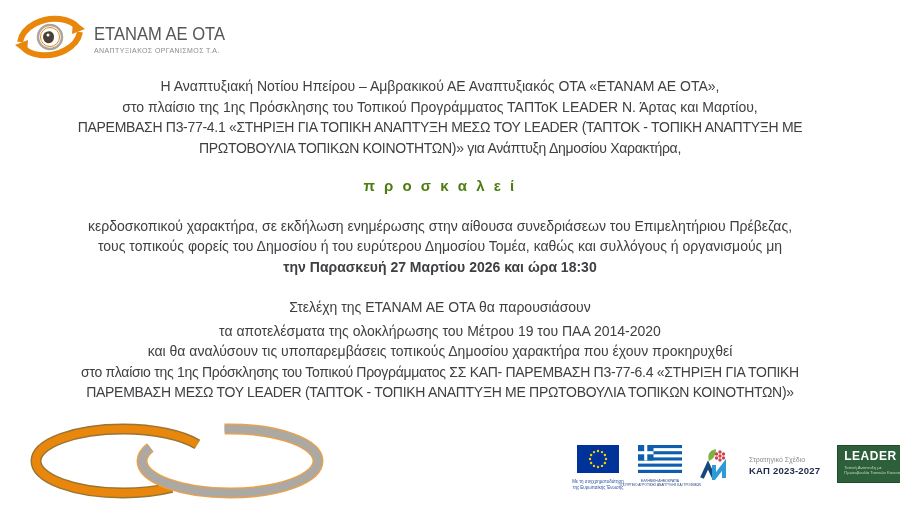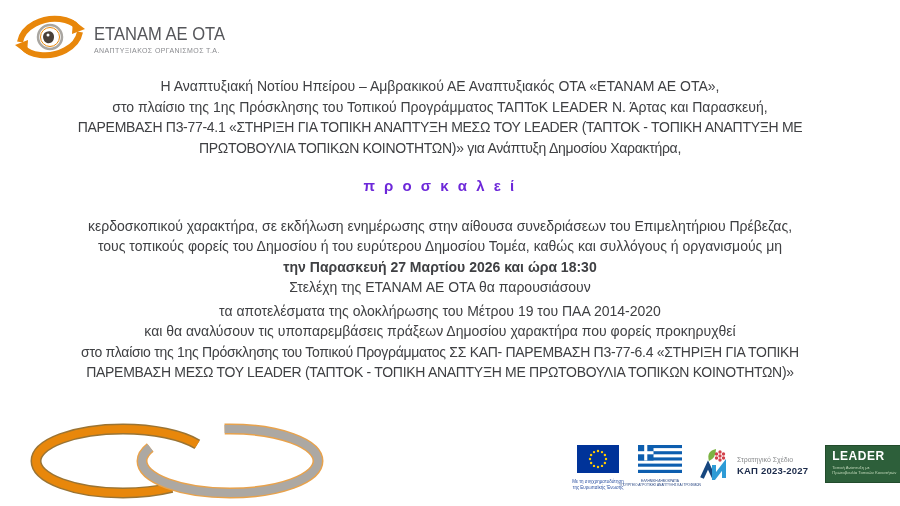--- a/index.html
+++ b/index.html
@@ -11,35 +11,35 @@
   
   .brand{position:absolute;top:12px;left:15px;display:flex;align-items:center;gap:9px;}
   .brand-title{font-size:18px;color:#55565A;white-space:nowrap;transform:scaleX(0.92);transform-origin:left center;}
   .brand-sub{font-size:7px;color:#8A8B8F;letter-spacing:0.4px;margin-top:2px;white-space:nowrap;}
   
   .main{position:absolute;top:0;left:0;width:880px;font-size:14px;line-height:20.5px;color:#3F4043;}
   .line{display:flex;justify-content:center;white-space:nowrap;}
   .line-plain{text-align:center;white-space:nowrap;font-weight:bold;}
   .tight{letter-spacing:-0.3px;}
   .intro{margin-top:76px;}
-  .invite{margin-top:18px;text-align:center;font-weight:bold;font-size:15px;letter-spacing:2.5px;color:#6d28d9;}
+  .invite{margin-top:18px;text-align:center;font-weight:bold;font-size:15px;letter-spacing:2.5px;color:#4d7c0f;}
   .body1{margin-top:19px;}
-  .body2{text-align:center;}
+  .body2{margin-top:20px;text-align:center;}
   .lead-gap{margin-bottom:3px;}
   
   .rings{position:absolute;left:18px;top:423px;}
   
   .logos{position:absolute;left:576px;top:445px;display:flex;gap:17px;align-items:flex-start;}
   .logo-col{display:flex;flex-direction:column;align-items:center;}
   .cap{margin-top:2px;display:flex;flex-direction:column;align-items:center;}
   .cap-eu{font-size:4.5px;line-height:5.5px;color:#2A4FA0;width:44px;}
   .cap-eu .line{white-space:nowrap;}
   .cap-gr{font-size:3.8px;line-height:4.8px;color:#1F3E7C;width:46px;transform:scale(0.85);transform-origin:top center;}
   .cap-gr .line{white-space:nowrap;}
-  .kap{display:flex;align-items:center;gap:7px;margin-top:3px;}
+  .kap{display:flex;align-items:center;gap:19px;margin-top:3px;}
   .kap-l1{font-size:7px;color:#8A8C8E;white-space:nowrap;}
   .kap-l2{font-size:9.5px;font-weight:bold;color:#1B2A4A;margin-top:2px;white-space:nowrap;letter-spacing:0.2px;}
   .leader-box{width:88px;height:38px;box-sizing:border-box;background:#2D5F3A;border:1px solid #224B2C;
     padding:3px 6px;display:flex;flex-direction:column;}
   .leader-title{font-size:12px;font-weight:bold;color:#ffffff;letter-spacing:0.5px;}
   .leader-cap{font-size:4.2px;line-height:5.2px;color:#BFD6B8;margin-top:2px;white-space:nowrap;}
 </style>
 </head>
 <body>
 
@@ -58,37 +58,37 @@
   </span>
   <span>
     <div class="brand-title">ETANAM AE OTA</div>
     <div class="brand-sub">ΑΝΑΠΤΥΞΙΑΚΟΣ ΟΡΓΑΝΙΣΜΟΣ Τ.Α.</div>
   </span>
 </div>
 
 <div class="main">
   <div class="intro">
     <div class="line">Η Αναπτυξιακή Νοτίου Ηπείρου – Αμβρακικού ΑΕ Αναπτυξιακός ΟΤΑ «ΕΤΑΝΑΜ ΑΕ ΟΤΑ»,</div>
-    <div class="line">στο πλαίσιο της 1ης Πρόσκλησης του Τοπικού Προγράμματος ΤΑΠΤοΚ LEADER Ν. Άρτας και Παρασκευή,</div>
+    <div class="line">στο πλαίσιο της 1ης Πρόσκλησης του Τοπικού Προγράμματος ΤΑΠΤοΚ LEADER Ν. Άρτας και Μαρτίου,</div>
     <div class="line tight">ΠΑΡΕΜΒΑΣΗ Π3-77-4.1 «ΣΤΗΡΙΞΗ ΓΙΑ ΤΟΠΙΚΗ ΑΝΑΠΤΥΞΗ ΜΕΣΩ ΤΟΥ LEADER (ΤΑΠΤΟΚ - ΤΟΠΙΚΗ ΑΝΑΠΤΥΞΗ ΜΕ</div>
     <div class="line tight">ΠΡΩΤΟΒΟΥΛΙΑ ΤΟΠΙΚΩΝ ΚΟΙΝΟΤΗΤΩΝ)» για Ανάπτυξη Δημοσίου Χαρακτήρα,</div>
   </div>
 
   <div class="invite">π ρ ο σ κ α λ ε ί</div>
 
   <div class="body1">
     <div class="line">κερδοσκοπικού χαρακτήρα, σε εκδήλωση ενημέρωσης στην αίθουσα συνεδριάσεων του Επιμελητήριου Πρέβεζας,</div>
     <div class="line">τους τοπικούς φορείς του Δημοσίου ή του ευρύτερου Δημοσίου Τομέα, καθώς και συλλόγους ή οργανισμούς μη</div>
     <div class="line-plain"><span>την </span><b>Παρασκευή 27 Μαρτίου 2026 και ώρα 18:30</b></div>
   </div>
 
   <div class="body2">
     <div class="line lead-gap">Στελέχη της ΕΤΑΝΑΜ ΑΕ ΟΤΑ θα παρουσιάσουν</div>
     <div class="line">τα αποτελέσματα της ολοκλήρωσης του Μέτρου 19 του ΠΑΑ 2014-2020</div>
-    <div class="line">και θα αναλύσουν τις υποπαρεμβάσεις  πράξεων Δημοσίου χαρακτήρα που φορείς προκηρυχθεί</div>
+    <div class="line">και θα αναλύσουν τις υποπαρεμβάσεις  τοπικούς Δημοσίου χαρακτήρα που έχουν προκηρυχθεί</div>
     <div class="line tight">στο πλαίσιο της 1ης Πρόσκλησης του Τοπικού Προγράμματος ΣΣ ΚΑΠ- ΠΑΡΕΜΒΑΣΗ Π3-77-6.4 «ΣΤΗΡΙΞΗ ΓΙΑ ΤΟΠΙΚΗ</div>
     <div class="line tight">ΠΑΡΕΜΒΑΣΗ ΜΕΣΩ ΤΟΥ LEADER (ΤΑΠΤΟΚ - ΤΟΠΙΚΗ ΑΝΑΠΤΥΞΗ ΜΕ ΠΡΩΤΟΒΟΥΛΙΑ ΤΟΠΙΚΩΝ ΚΟΙΝΟΤΗΤΩΝ)»</div>
   </div>
 </div>
 
 <div class="rings">
   <svg width="310" height="80" viewBox="0 0 310 80">
     <ellipse cx="105" cy="38" rx="87" ry="32" fill="none" stroke="#9A7434" stroke-width="11" pathLength="360" stroke-dasharray="295 65" stroke-dashoffset="315"></ellipse>
     <ellipse cx="105" cy="38" rx="87" ry="32" fill="none" stroke="#E8870B" stroke-width="8" pathLength="360" stroke-dasharray="295 65" stroke-dashoffset="315"></ellipse>
     <ellipse cx="212" cy="38" rx="88" ry="32" fill="none" stroke="#E8A24C" stroke-width="11" pathLength="360" stroke-dasharray="290 70" stroke-dashoffset="95"></ellipse>

